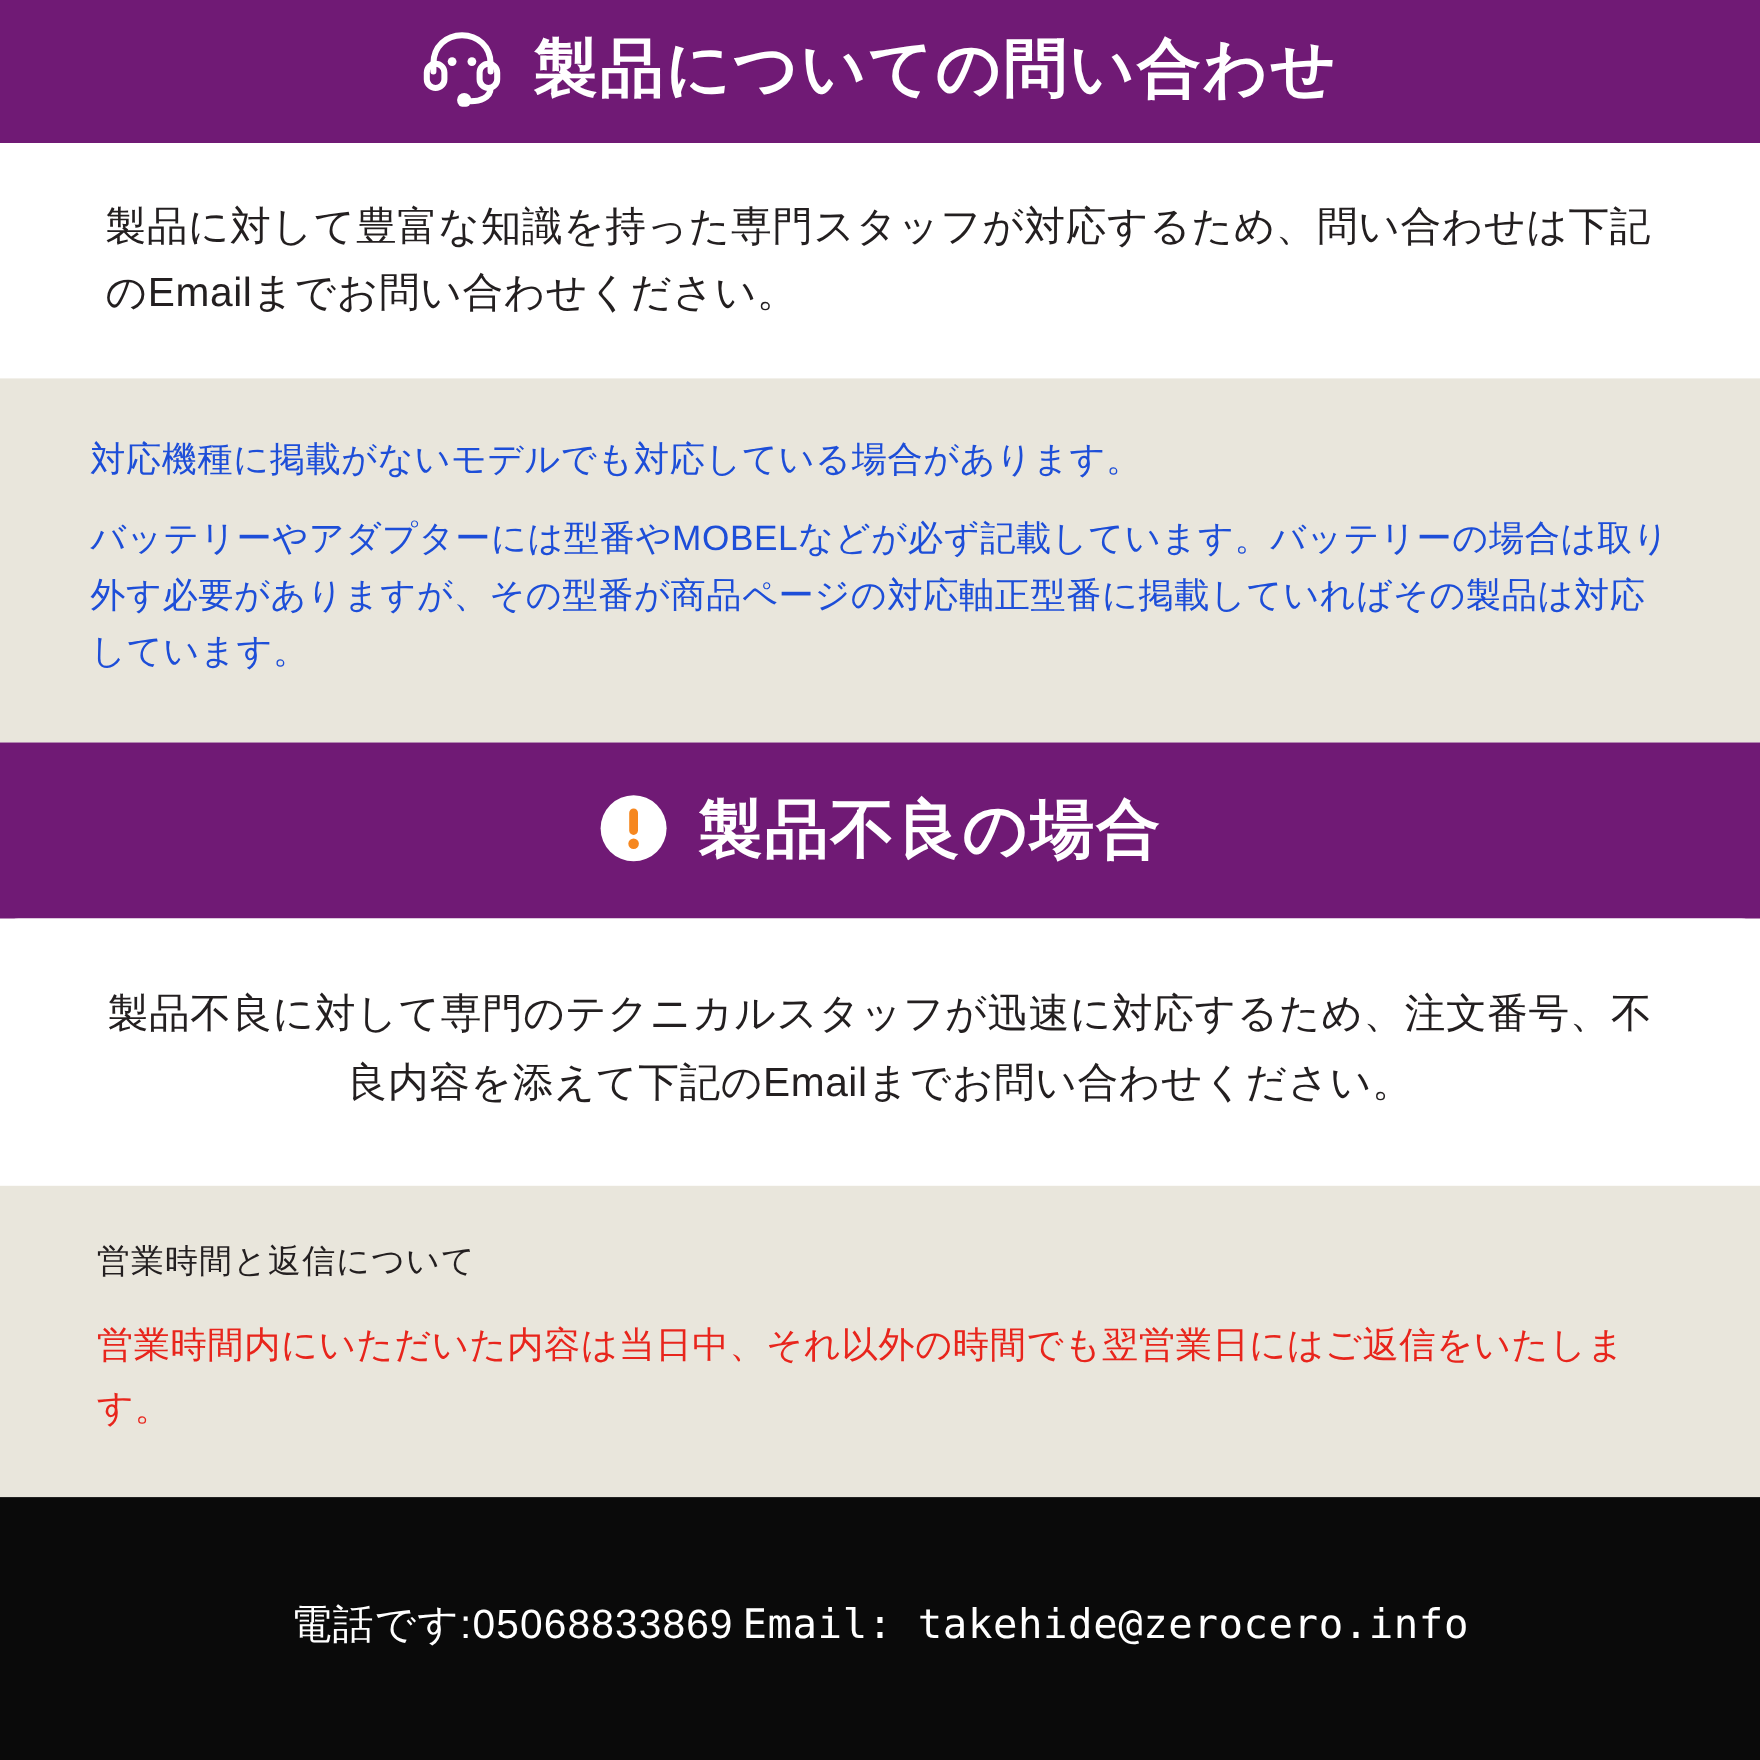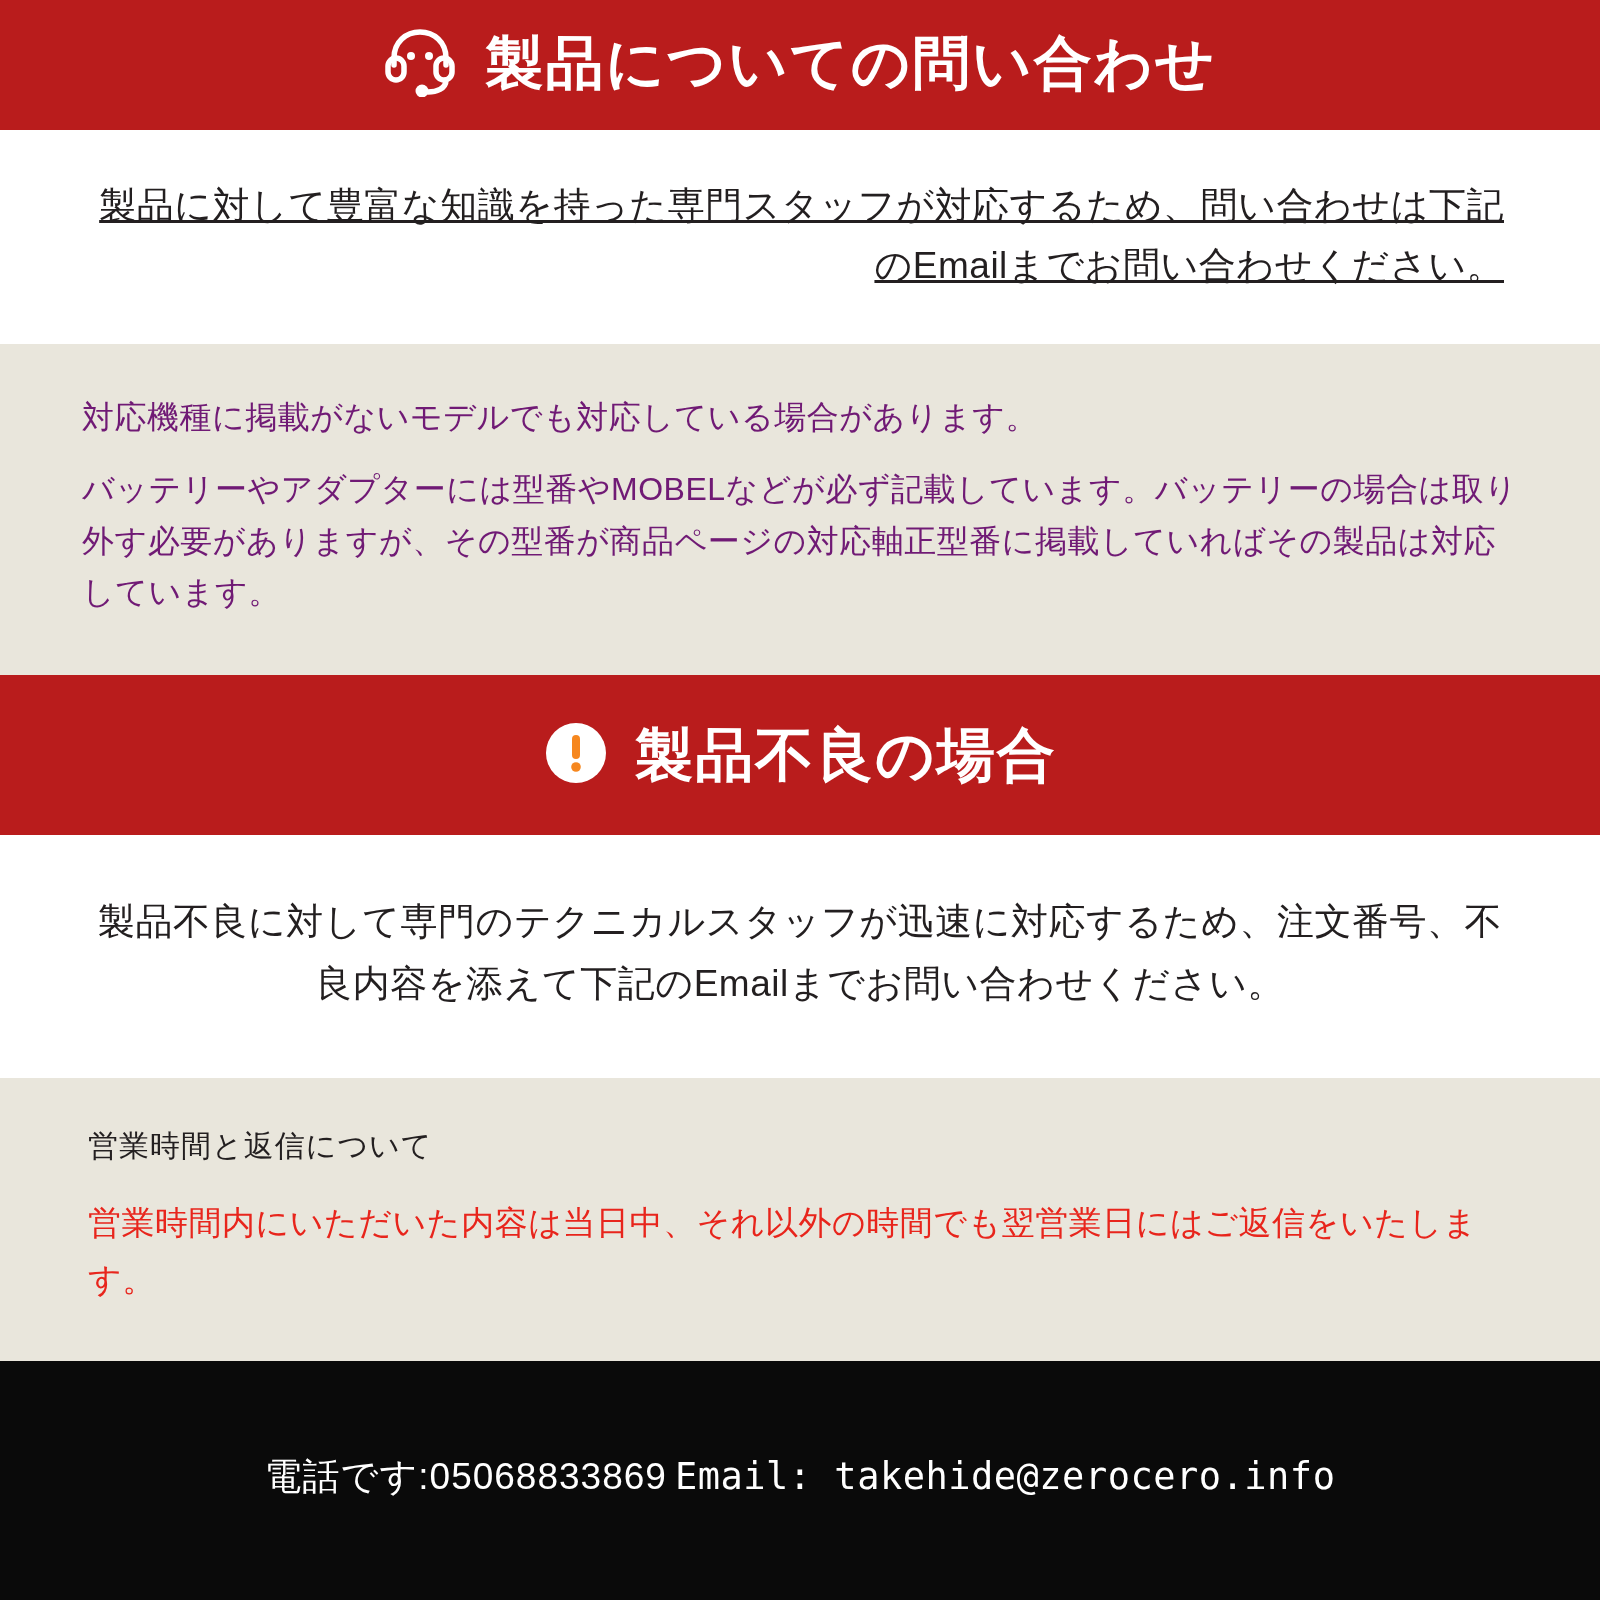--- a/index.html
+++ b/index.html
@@ -17,21 +17,21 @@
   .page {
     width: 1600px;
     height: 1600px;
     display: flex;
     flex-direction: column;
     position: relative;
   }
 
   
   .banner {
-    background: #b91c1c;
+    background: #701a75;
     color: #ffffff;
     display: flex;
     align-items: center;
     justify-content: center;
     gap: 26px;
     box-sizing: border-box;
   }
   .banner-1 {
     height: 130px;
     padding-bottom: 4px;
@@ -56,25 +56,24 @@
     background: #ffffff;
     box-sizing: border-box;
   }
   .block-1 {
     padding: 46px 96px 48px 96px;
   }
   .block-1 p {
     margin: 0;
     font-size: 37px;
     line-height: 1.62;
-    text-align: right;
+    text-align: left;
     font-weight: 500;
     color: #231f20;
     letter-spacing: 0.5px;
-    text-decoration: underline;
   }
   .block-3 {
     padding: 56px 88px 64px 88px;
     border-radius: 17px;
   }
   .block-3 p {
     margin: 0;
     font-size: 37px;
     line-height: 1.66;
     text-align: center;
@@ -88,21 +87,21 @@
     background: #E9E6DC;
     box-sizing: border-box;
   }
   .block-2 {
     padding: 48px 82px 56px 82px;
   }
   .block-2 p {
     margin: 0;
     font-size: 32px;
     line-height: 1.62;
-    color: #701a75;
+    color: #1d4ed8;
     letter-spacing: 0.5px;
   }
   .block-2 p.second {
     margin-top: 20px;
   }
   .block-4 {
     padding: 48px 88px 52px 88px;
   }
   .hours-heading {
     margin: 0 0 28px 0;

